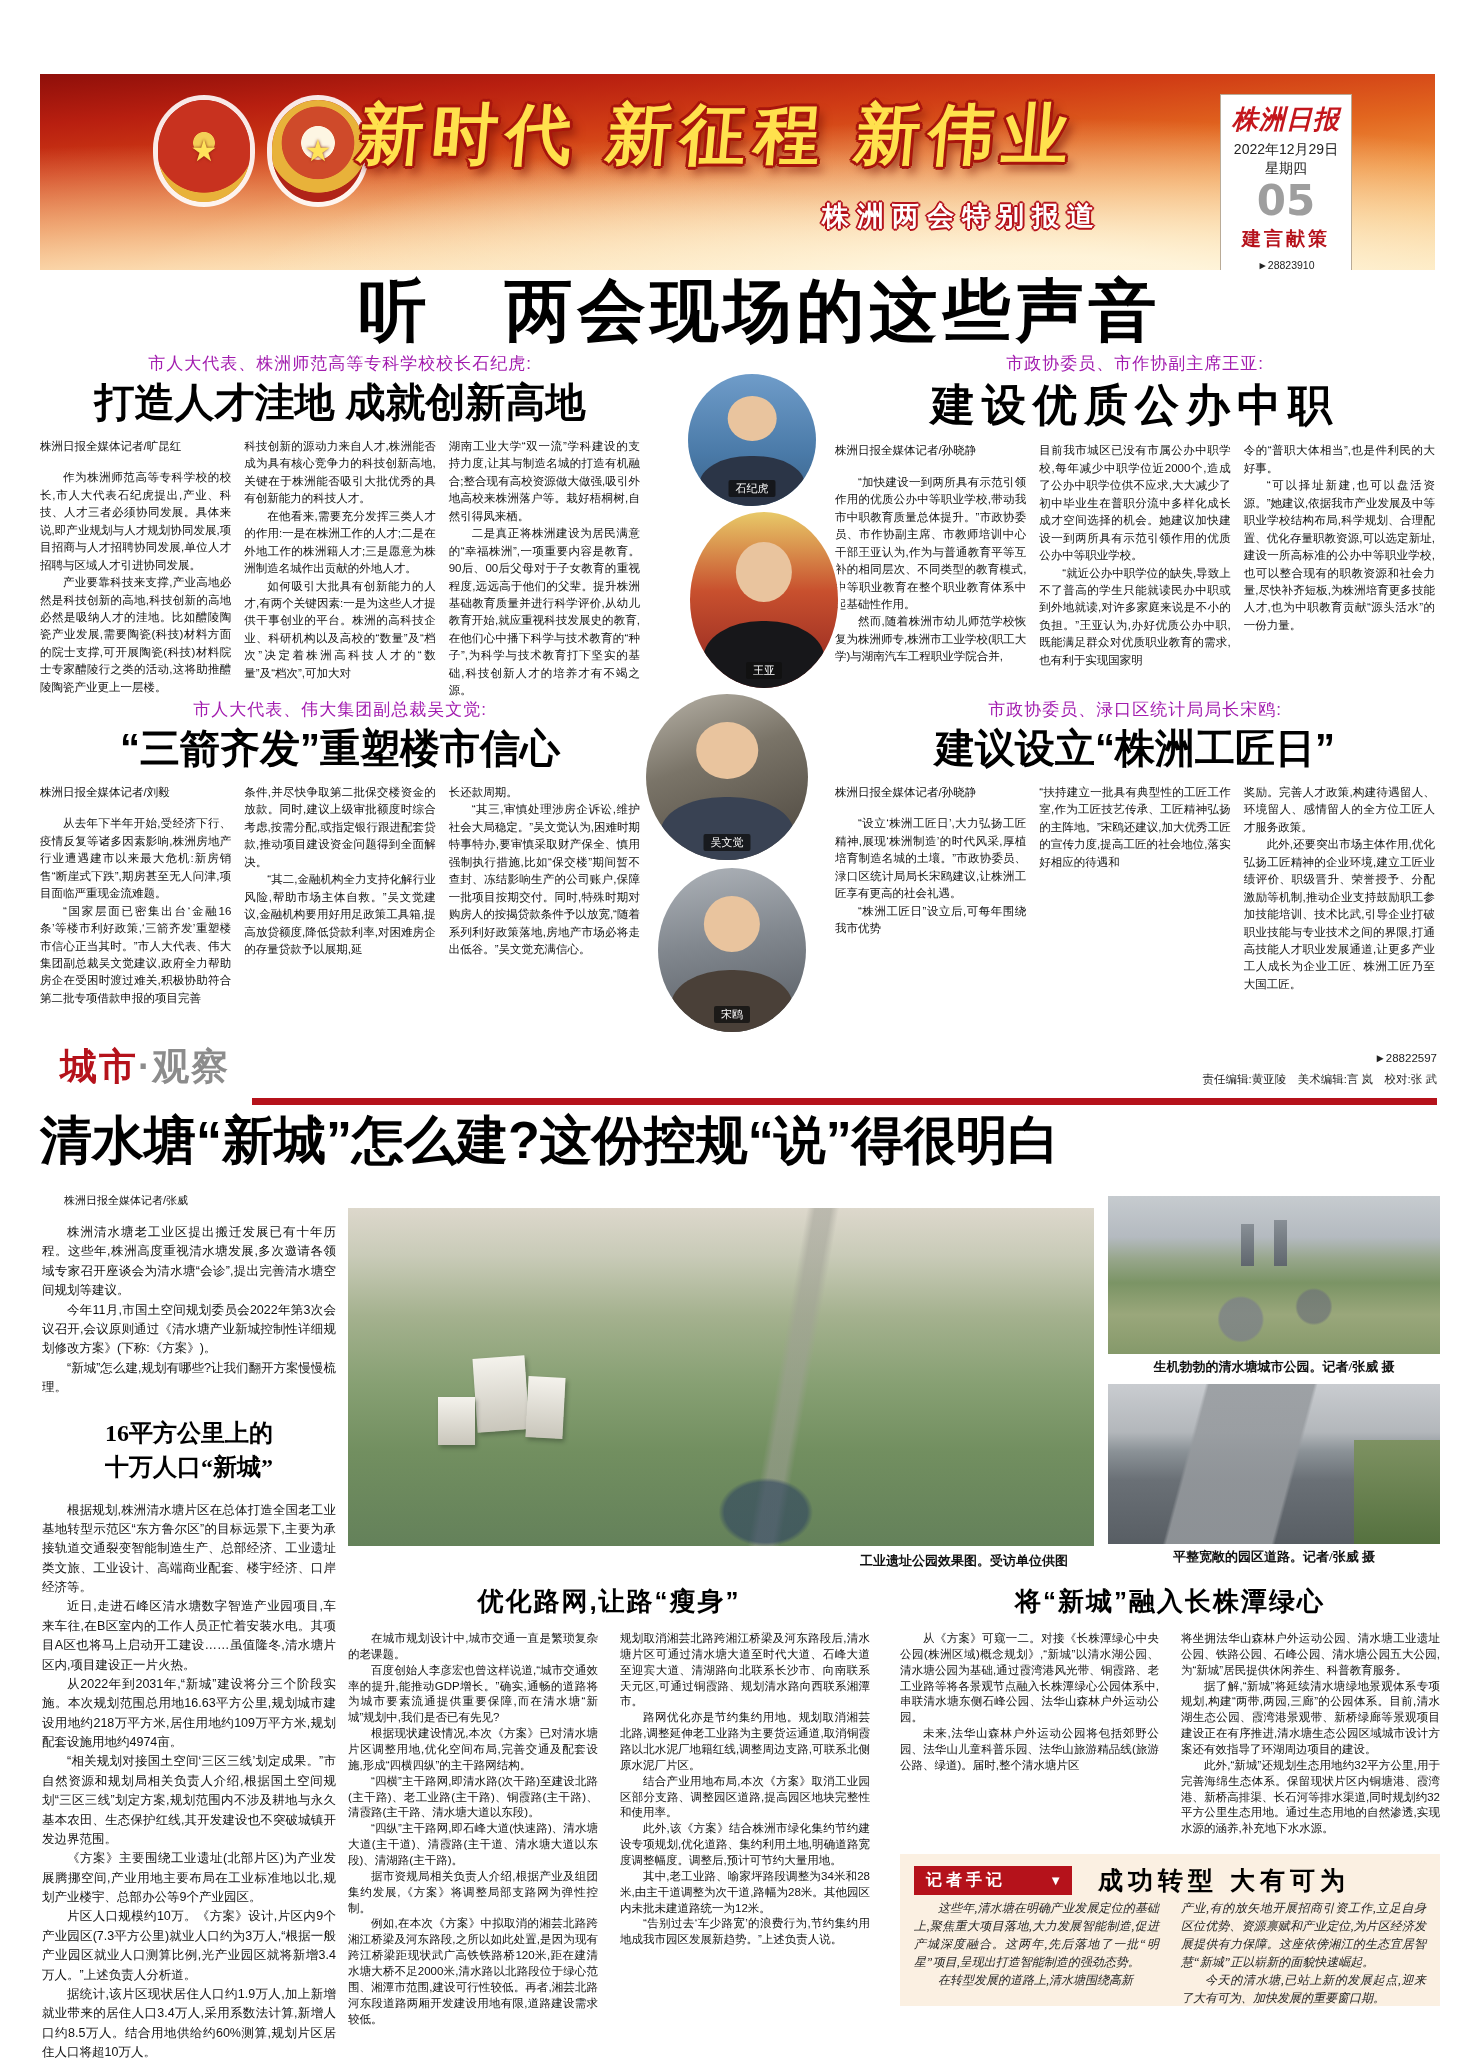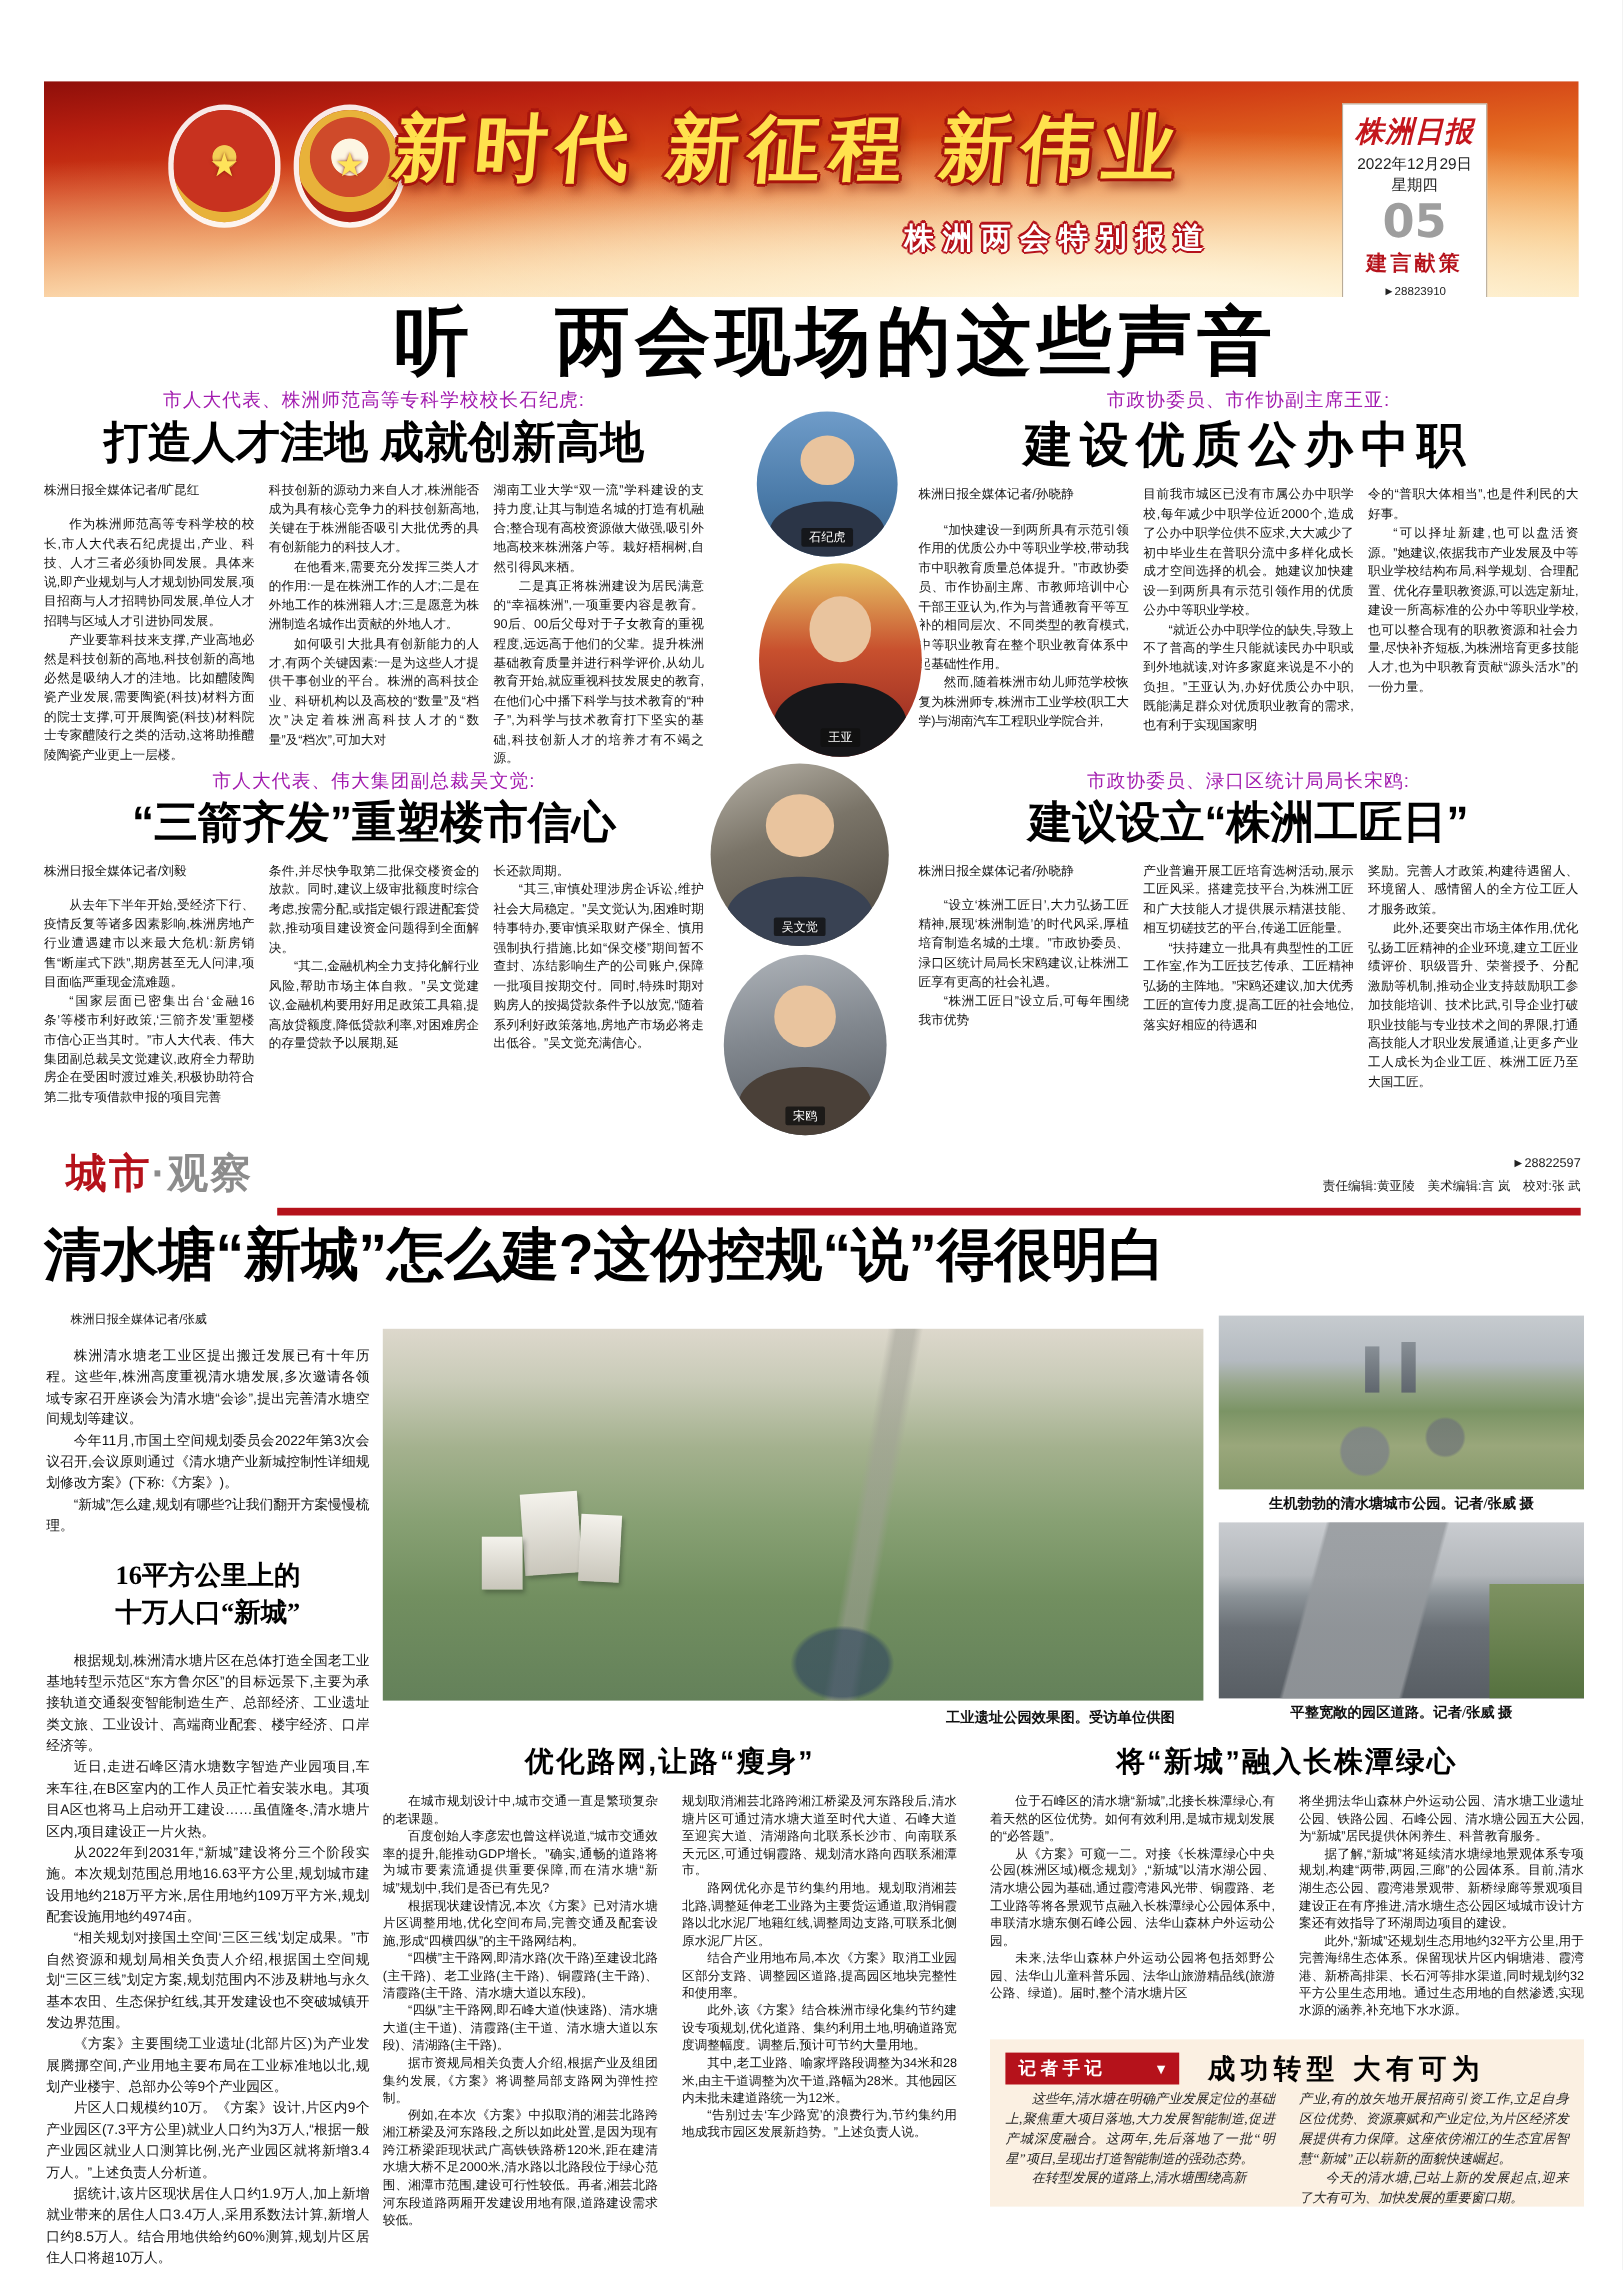--- a/index.html
+++ b/index.html
@@ -240,21 +240,20 @@
     <div class="headline">建议设立“株洲工匠日”</div>
     <div class="cols">
       <div class="col">
         <p class="byline">株洲日报全媒体记者/孙晓静</p>
         <div>
             <p>“设立‘株洲工匠日’,大力弘扬工匠精神,展现‘株洲制造’的时代风采,厚植培育制造名城的土壤。”市政协委员、渌口区统计局局长宋鸥建议,让株洲工匠享有更高的社会礼遇。</p>
             <p>“株洲工匠日”设立后,可每年围绕我市优势</p>
           </div>
       </div>
       <div class="col cont">
-          <p>产业普遍开展工匠培育选树活动,展示工匠风采。搭建竞技平台,为株洲工匠和广大技能人才提供展示精湛技能、相互切磋技艺的平台,传递工匠能量。</p>
           <p>“扶持建立一批具有典型性的工匠工作室,作为工匠技艺传承、工匠精神弘扬的主阵地。”宋鸥还建议,加大优秀工匠的宣传力度,提高工匠的社会地位,落实好相应的待遇和</p>
         </div>
       <div class="col cont">
           <p>奖励。完善人才政策,构建待遇留人、环境留人、感情留人的全方位工匠人才服务政策。</p>
           <p>此外,还要突出市场主体作用,优化弘扬工匠精神的企业环境,建立工匠业绩评价、职级晋升、荣誉授予、分配激励等机制,推动企业支持鼓励职工参加技能培训、技术比武,引导企业打破职业技能与专业技术之间的界限,打通高技能人才职业发展通道,让更多产业工人成长为企业工匠、株洲工匠乃至大国工匠。</p>
         </div>
     </div>
   </div>
 
   <div class="portrait" id="p1">
@@ -341,21 +340,20 @@
           <p>其中,老工业路、喻家坪路段调整为34米和28米,由主干道调整为次干道,路幅为28米。其他园区内未批未建道路统一为12米。</p>
           <p>“告别过去‘车少路宽’的浪费行为,节约集约用地成我市园区发展新趋势。”上述负责人说。</p>
         </div>
     </div>
   </div>
 
   <div class="subart" id="sub2">
     <div class="subhead">将“新城”融入长株潭绿心</div>
     <div class="sub-cols">
       <div class="sub-col">
-          <p>位于石峰区的清水塘“新城”,北接长株潭绿心,有着天然的区位优势。如何有效利用,是城市规划发展的“必答题”。</p>
           <p>从《方案》可窥一二。对接《长株潭绿心中央公园(株洲区域)概念规划》,“新城”以清水湖公园、清水塘公园为基础,通过霞湾港风光带、铜霞路、老工业路等将各景观节点融入长株潭绿心公园体系中,串联清水塘东侧石峰公园、法华山森林户外运动公园。</p>
           <p>未来,法华山森林户外运动公园将包括郊野公园、法华山儿童科普乐园、法华山旅游精品线(旅游公路、绿道)。届时,整个清水塘片区</p>
         </div>
       <div class="sub-col cont">
           <p>将坐拥法华山森林户外运动公园、清水塘工业遗址公园、铁路公园、石峰公园、清水塘公园五大公园,为“新城”居民提供休闲养生、科普教育服务。</p>
           <p>据了解,“新城”将延续清水塘绿地景观体系专项规划,构建“两带,两园,三廊”的公园体系。目前,清水湖生态公园、霞湾港景观带、新桥绿廊等景观项目建设正在有序推进,清水塘生态公园区域城市设计方案还有效指导了环湖周边项目的建设。</p>
           <p>此外,“新城”还规划生态用地约32平方公里,用于完善海绵生态体系。保留现状片区内铜塘港、霞湾港、新桥高排渠、长石河等排水渠道,同时规划约32平方公里生态用地。通过生态用地的自然渗透,实现水源的涵养,补充地下水水源。</p>
         </div>
     </div>
   </div>

